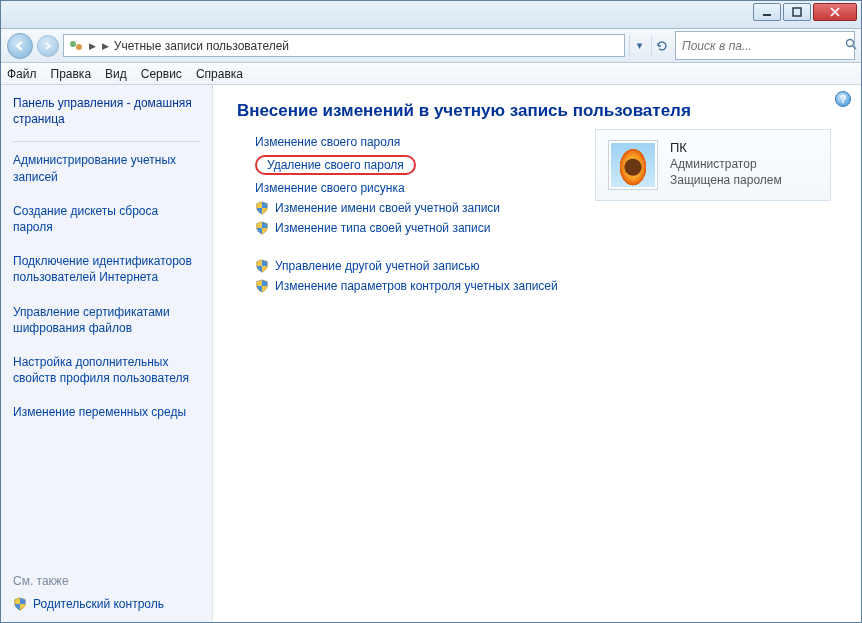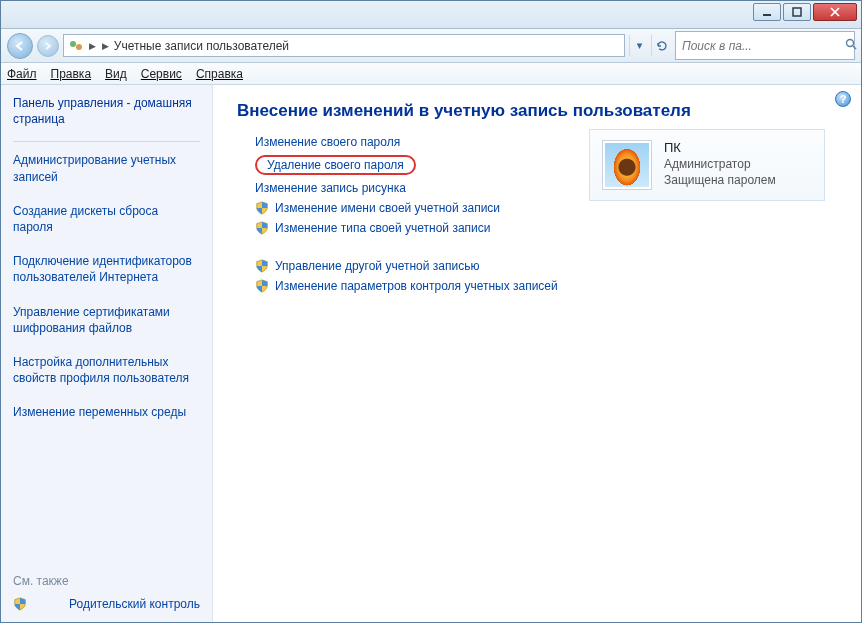--- a/index.html
+++ b/index.html
@@ -115,21 +115,20 @@
   .search-icon { color:#5a7fa0; font-size:12px; }
   
   .menubar {
     height: 22px;
     background: linear-gradient(to bottom, #fafcfe, #eef4f9);
     border-bottom: 1px solid #c9d7e3;
     display: flex;
     align-items: center;
     padding: 0 6px;
     gap: 14px;
-    text-decoration: underline;
   }
   .menu-item {
     color: #222;
     font-size: 12px;
   }
   
   .body {
     flex: 1;
     display: flex;
     overflow: hidden;
@@ -162,21 +161,21 @@
   }
   .side-bottom {
     margin-top: auto;
     padding-top: 10px;
   }
   .see-also {
     color: #7a8aa0;
     font-size: 12px;
     margin-bottom: 8px;
   }
-  .side-shield-row { display:flex; align-items:center; gap:6px;justify-content:space-between; }
+  .side-shield-row { display:flex; align-items:center; gap:6px; }
   .main {
     flex: 1;
     position: relative;
     padding: 16px 24px;
     background: #fff;
   }
   .heading {
     color: #003399;
     font-size: 17px;
     margin: 0 0 14px 0;
@@ -200,21 +199,21 @@
   }
   .highlight {
     border: 2px solid #d33;
     border-radius: 14px;
     padding: 1px 10px;
     display: inline-block;
   }
   .user-tile {
     position: absolute;
     top: 44px;
-    right: 36px;
+    right: 30px;
     width: 236px;
     border: 1px solid #d6e2ee;
     background: linear-gradient(to bottom, #fbfdff, #f3f8fc);
     padding: 10px 12px;
     display: flex;
     gap: 12px;
     align-items: flex-start;
   }
   .avatar-frame {
     width: 50px; height: 50px;
@@ -359,21 +358,21 @@
 
         <div class="link-row">
           <span class="main-link">Изменение своего пароля</span>
         </div>
         <div class="link-row">
           <span class="highlight">
             <span class="main-link">Удаление своего пароля</span>
           </span>
         </div>
         <div class="link-row">
-          <span class="main-link">Изменение запись рисунка</span>
+          <span class="main-link">Изменение своего рисунка</span>
         </div>
         <div class="link-row">
           <svg class="shield" viewBox="0 0 16 16">
             <path d="M8 1 L14 3 V8 C14 12 8 15 8 15 C8 15 2 12 2 8 V3 Z" fill="#f3c94b" stroke="#a07b1a" stroke-width="0.7"></path>
             <path d="M8 1 L14 3 V8 L8 8 Z" fill="#4a90d9"></path>
               <path d="M2 8 H8 V15 C8 15 2 12 2 8 Z" fill="#4a90d9"></path>
           </svg>
           <span class="main-link">Изменение имени своей учетной записи</span>
         </div>
         <div class="link-row">

